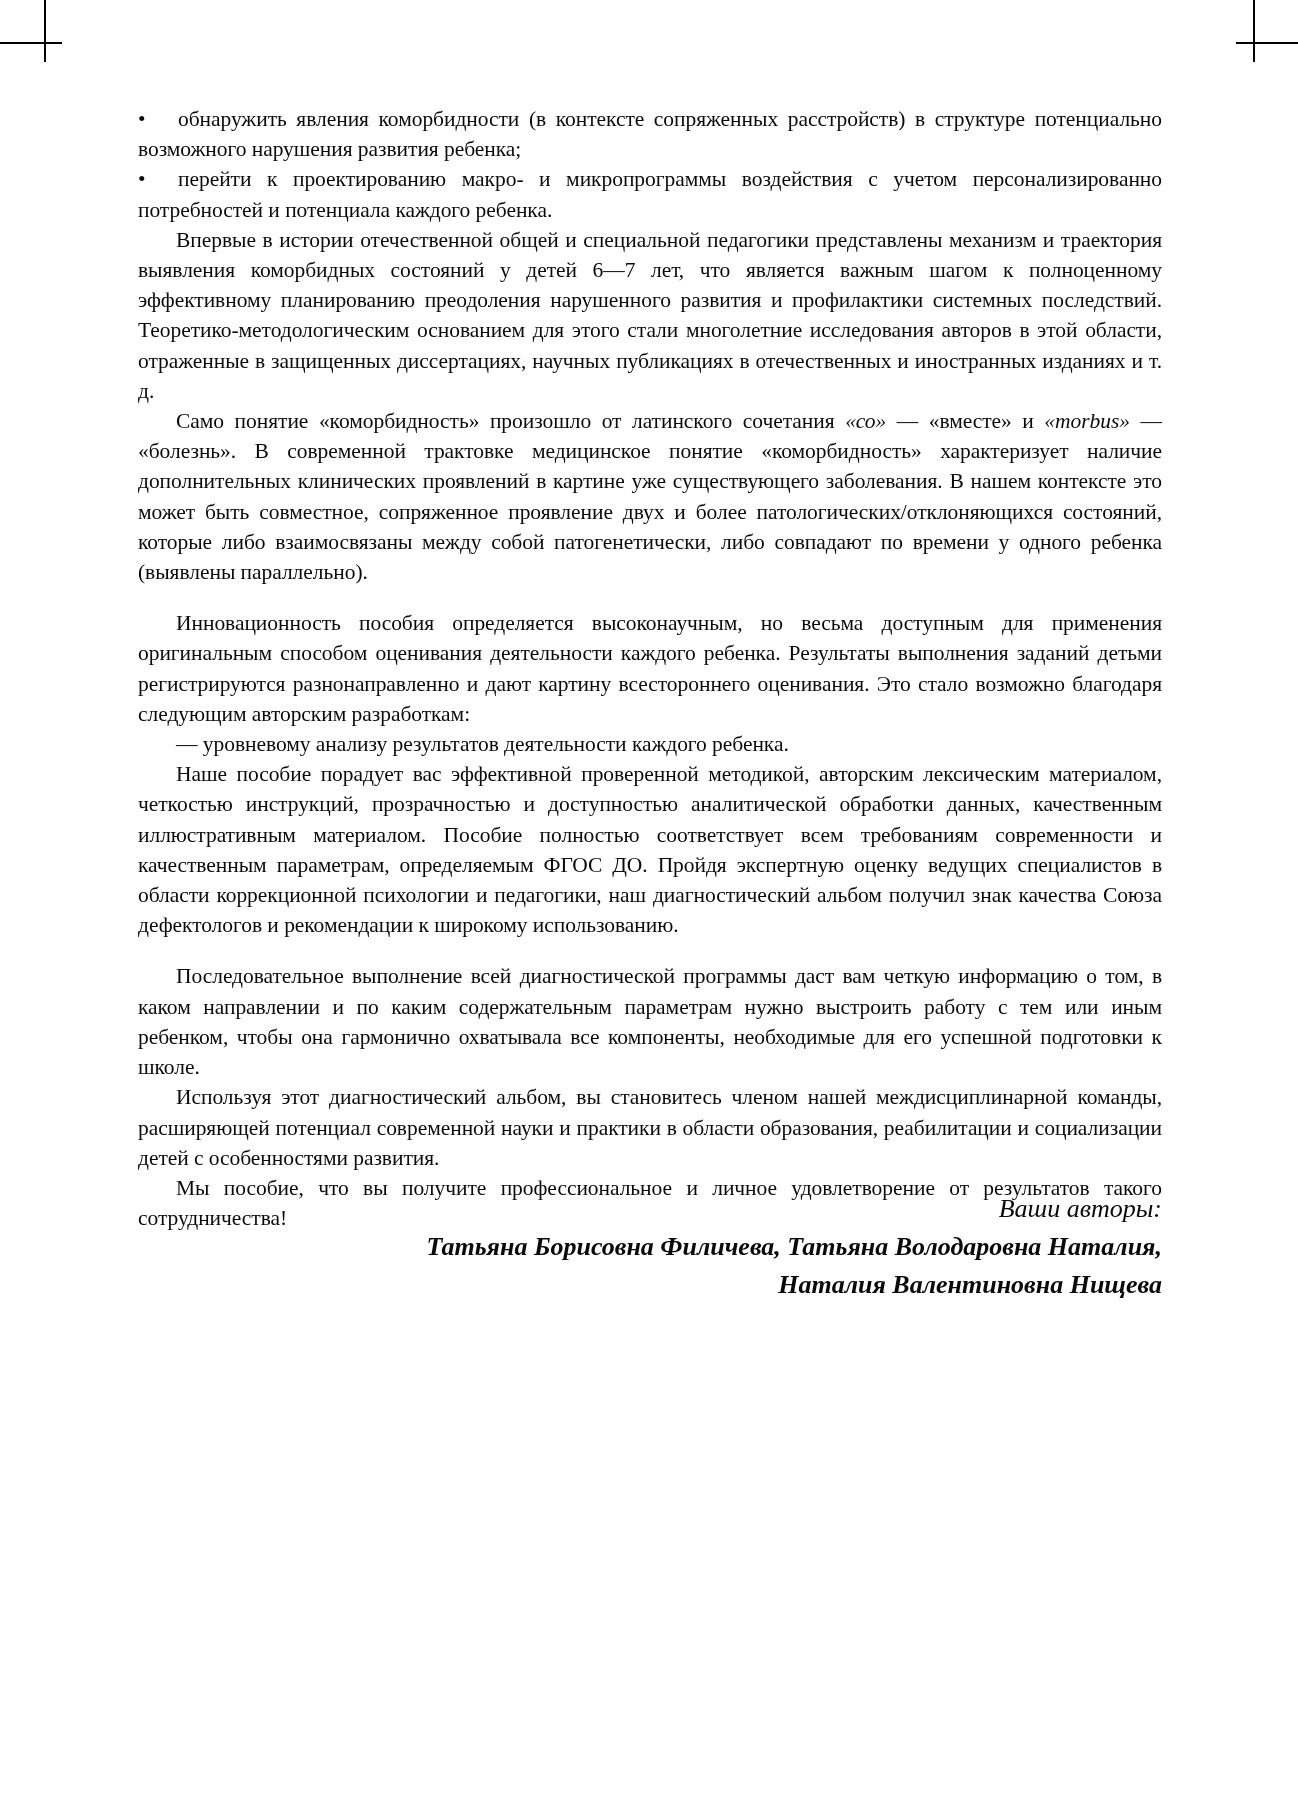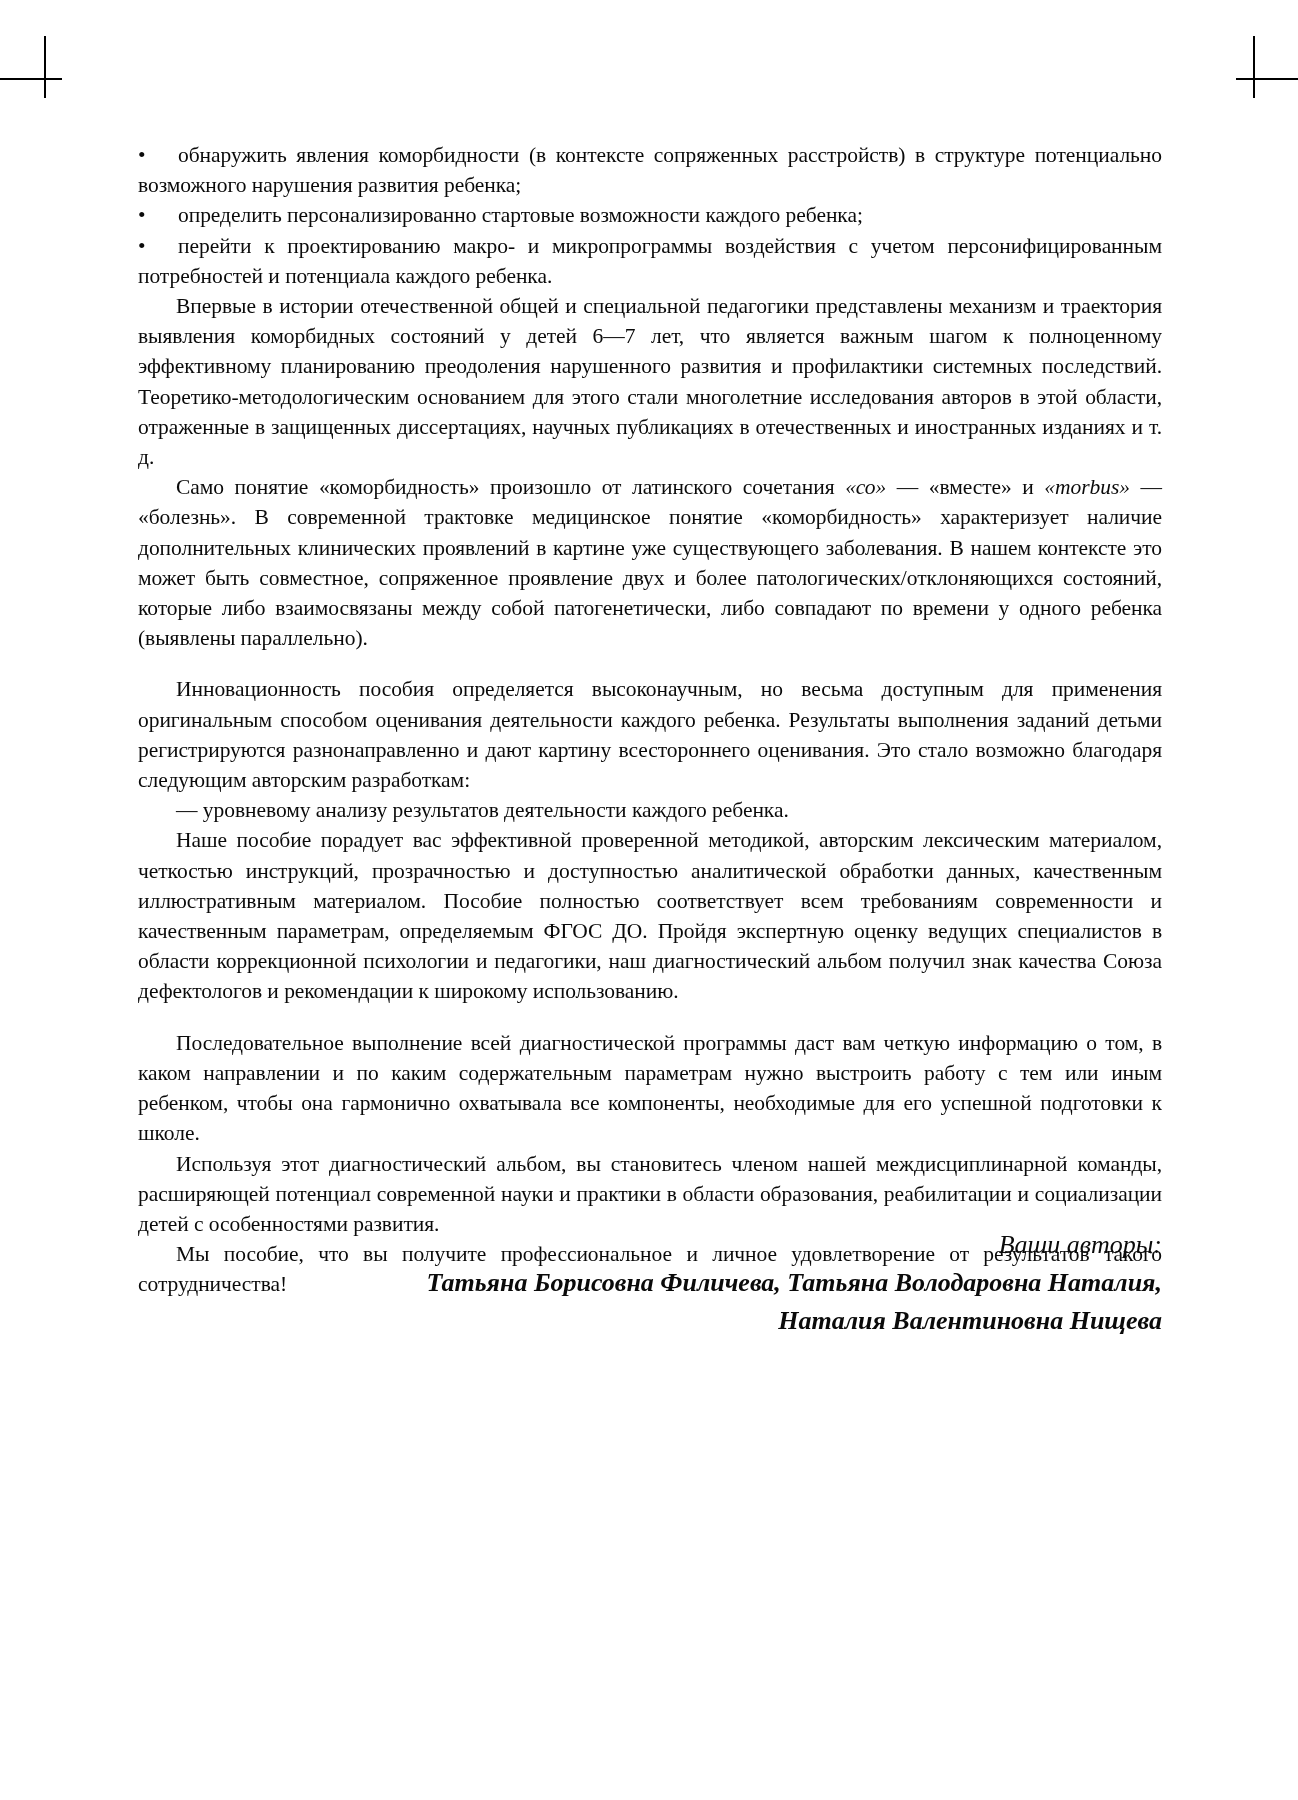--- a/index.html
+++ b/index.html
@@ -8,21 +8,20 @@
     background: #ffffff;
   }
   #page {
     position: relative;
     width: 1298px;
     height: 1690px;
     background: #ffffff;
     overflow: hidden;
     font-family: "Liberation Serif", "DejaVu Serif", serif;
     color: #0a0a0a;
-    margin-top: 36px;
   }
 
   
   .crop {
     position: absolute;
     background: #000000;
   }
   .crop.v { width: 2px; height: 62px; }
   .crop.h { height: 2px; width: 62px; }
 
@@ -88,23 +87,22 @@
 
   <div class="crop v crop-tl-v"></div>
   <div class="crop h crop-tl-h"></div>
   <div class="crop v crop-tr-v"></div>
   <div class="crop h crop-tr-h"></div>
 
   <div class="content">
 
     <p class="bullet"><span class="bul">•</span><span>обнаружить явления коморбидности (в контексте сопряженных расстройств) в структуре потенциально возможного нарушения развития ребенка;</span></p>
 
-    <p class="bullet"><span class="bul">•</span><span>определить персонализированно стартовые возможности каждого ребенка;</span></p>
 
-    <p class="bullet"><span class="bul">•</span><span>перейти к проектированию макро- и микропрограммы воздействия с учетом персонифицированным потребностей и потенциала каждого ребенка.</span></p>
+    <p class="bullet"><span class="bul">•</span><span>перейти к проектированию макро- и микропрограммы воздействия с учетом персонализированно потребностей и потенциала каждого ребенка.</span></p>
 
     <p class="indent">Впервые в истории отечественной общей и специальной педагогики представлены механизм и траектория выявления коморбидных состояний у детей 6—7 лет, что является важным шагом к полноценному эффективному планированию преодоления нарушенного развития и профилактики системных последствий. Теоретико-методологическим основанием для этого стали многолетние исследования авторов в этой области, отраженные в защищенных диссертациях, научных публикациях в отечественных и иностранных изданиях и т. д.</p>
 
     <p class="indent"><span>Само понятие «коморбидность» произошло от латинского сочетания </span><i>«со»</i><span> — «вместе» и </span><i>«morbus»</i><span> — «болезнь». В современной трактовке медицинское понятие «коморбидность» характеризует наличие дополнительных клинических проявлений в картине уже существующего заболевания. В нашем контексте это может быть совместное, сопряженное проявление двух и более патологических/отклоняющихся состояний, которые либо взаимосвязаны между собой патогенетически, либо совпадают по времени у одного ребенка (выявлены параллельно).</span></p>
 
     <p class="indent gap-before">Инновационность пособия определяется высоконаучным, но весьма доступным для применения оригинальным способом оценивания деятельности каждого ребенка. Результаты выполнения заданий детьми регистрируются разнонаправленно и дают картину всестороннего оценивания. Это стало возможно благодаря следующим авторским разработкам:</p>
 
     <p class="dash">— уровневому анализу результатов деятельности каждого ребенка.</p>
 
     <p class="indent">Наше пособие порадует вас эффективной проверенной методикой, авторским лексическим материалом, четкостью инструкций, прозрачностью и доступностью аналитической обработки данных, качественным иллюстративным материалом. Пособие полностью соответствует всем требованиям современности и качественным параметрам, определяемым ФГОС ДО. Пройдя экспертную оценку ведущих специалистов в области коррекционной психологии и педагогики, наш диагностический альбом получил знак качества Союза дефектологов и рекомендации к широкому использованию.</p>

